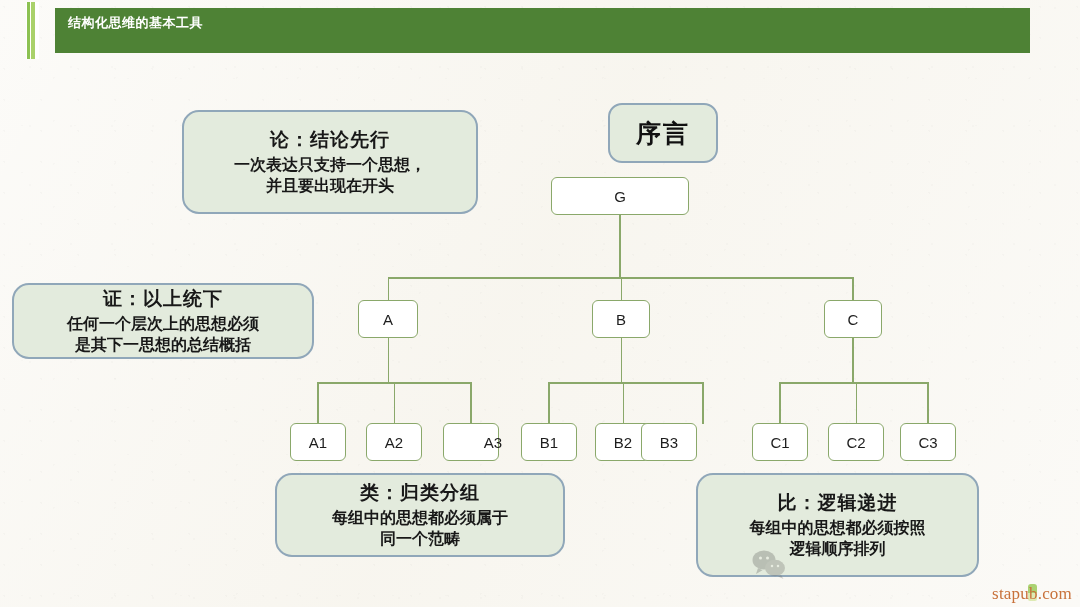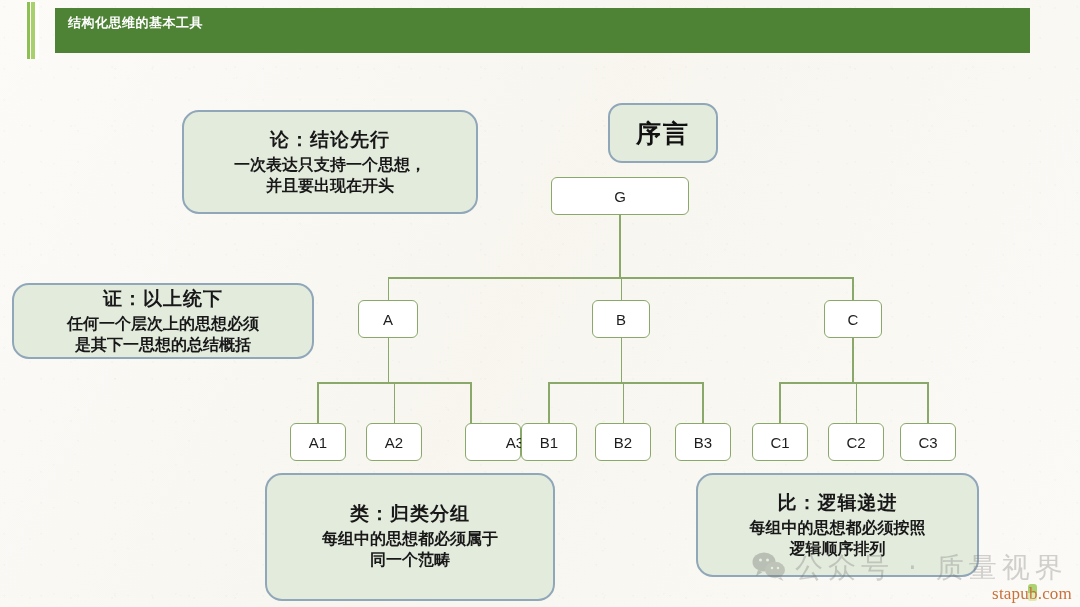--- a/index.html
+++ b/index.html
@@ -83,21 +83,21 @@
     margin-bottom: 3px;
   }
   .callout .c-body {
     font-size: 16px;
     font-weight: bold;
     padding: 0 8px;
   }
 
   #callout-lun  { left: 182px; top: 110px; width: 296px; height: 104px; }
   #callout-zheng{ left: 12px;  top: 283px; width: 302px; height: 76px; }
-  #callout-lei  { left: 265px; top: 473px; width: 290px; height: 128px; font-family: Liberation Mono, monospace; }
+  #callout-lei  { left: 275px; top: 473px; width: 290px; height: 84px; }
   #callout-bi   { left: 696px; top: 473px; width: 283px; height: 104px; }
 
   
   #tree { position: absolute; inset: 0; }
 
   .node {
     position: absolute;
     box-sizing: border-box;
     background: #ffffff;
     border: 1.6px solid #8aa86a;
@@ -134,24 +134,24 @@
 
   #node-G { left: 551px; top: 177px; width: 138px; height: 38px; }
 
   #node-A { left: 358px; top: 300px; width: 60px; height: 38px; }
   #node-B { left: 592px; top: 300px; width: 58px; height: 38px; }
   #node-C { left: 824px; top: 300px; width: 58px; height: 38px; }
 
   .leaf { width: 56px; height: 38px; top: 423px; }
   #node-A1 { left: 290px; text-align: center; }
   #node-A2 { left: 366px; }
-  #node-A3 { left: 465px; padding-left: 44px; }
+  #node-A3 { left: 443px; padding-left: 44px; }
   #node-B1 { left: 521px; }
   #node-B2 { left: 595px; }
-  #node-B3 { left: 675px; }
+  #node-B3 { left: 641px; }
   #node-C1 { left: 752px; }
   #node-C2 { left: 828px; }
   #node-C3 { left: 900px; }
 
   
   .ln { position: absolute; background: #8aa86a; z-index: 1; }
   .vl { width: 1.6px; }
   .hl { height: 1.6px; }
 
   
@@ -281,19 +281,18 @@
         <ellipse cx="12" cy="11" rx="11.5" ry="9.5" fill="#5c5c58"></ellipse>
         <path d="M6 19 L4 25 L10.5 21.2 Z" fill="#5c5c58"></path>
         <ellipse cx="23" cy="19" rx="10" ry="8.2" fill="#6e6e68"></ellipse>
         <path d="M29 26 L31.5 30 L26 27.6 Z" fill="#6e6e68"></path>
         <circle cx="8.5" cy="9" r="1.5" fill="#f3f1ea"></circle>
         <circle cx="15.5" cy="9" r="1.5" fill="#f3f1ea"></circle>
         <circle cx="20" cy="17" r="1.25" fill="#f3f1ea"></circle>
         <circle cx="26" cy="17" r="1.25" fill="#f3f1ea"></circle>
       </svg>
     </span>
-    <span id="wm-text">公众号 · 质量视界</span>
   </div>
 
   <div id="footer-leaf"></div>
   <div id="footer-brand">stapub.com</div>
 
 </div>
 
 </body></html>

